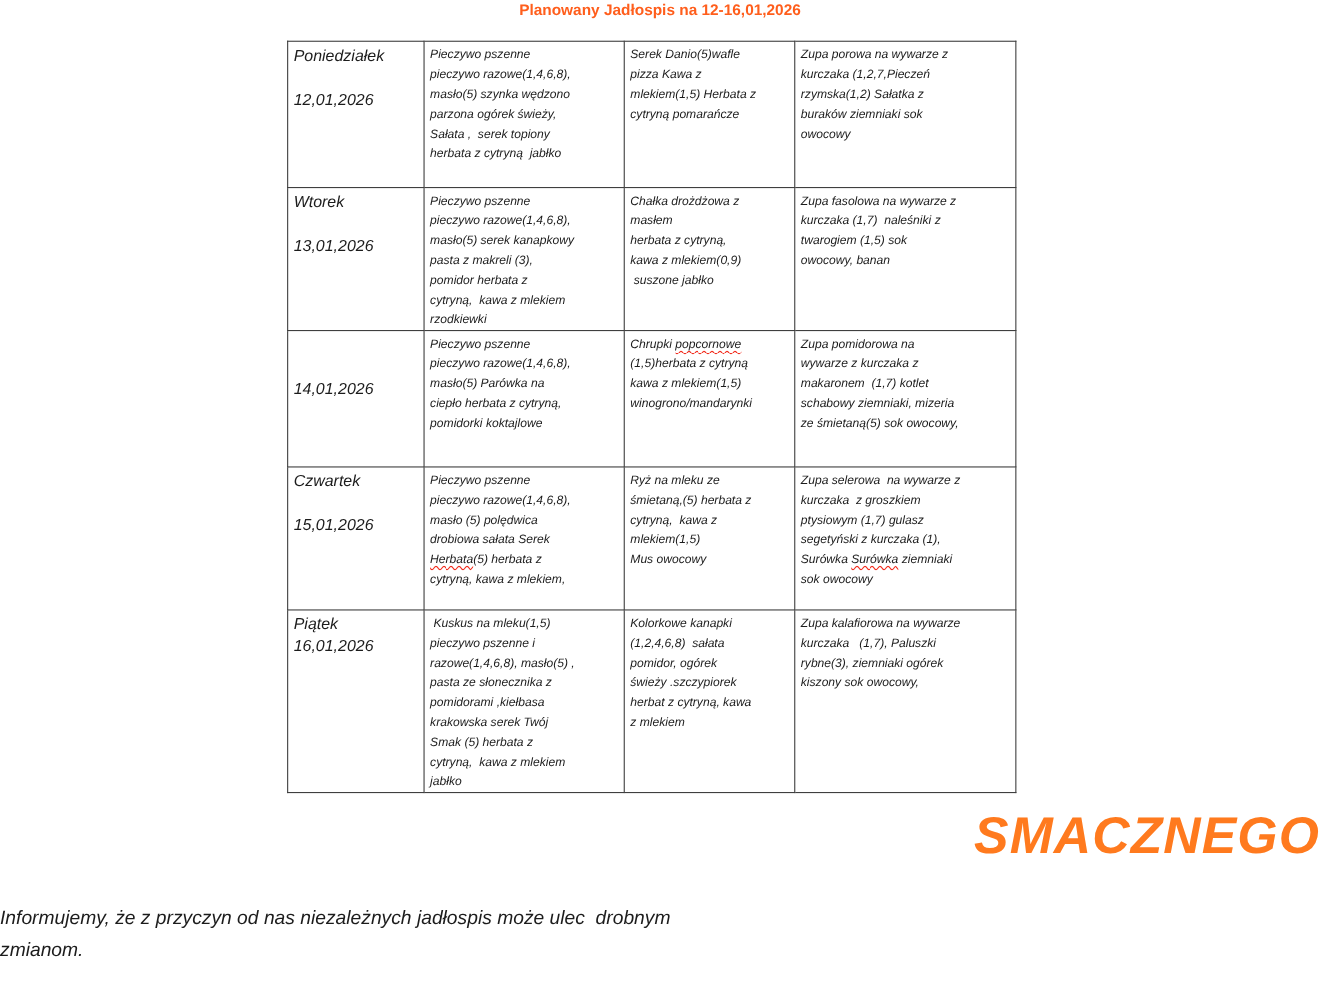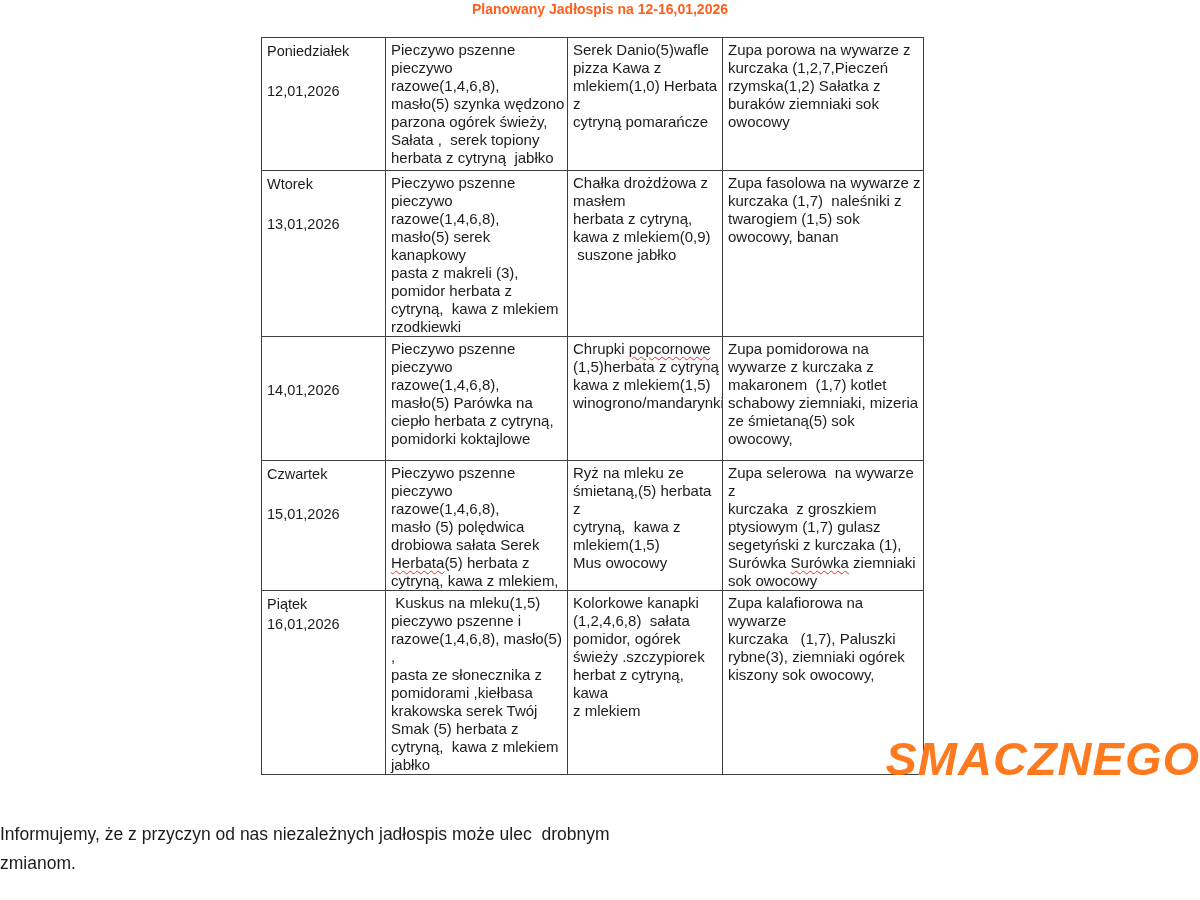--- a/index.html
+++ b/index.html
@@ -24,23 +24,23 @@
   table.menu{
     position:absolute;left:261px;top:37px;width:662px;
     border-collapse:collapse;table-layout:fixed;
   }
   table.menu td{
     border:1px solid var(--border-gray);
     vertical-align:top;
     padding:3px 2px 0 5px;
     overflow:hidden;
   }
-  .pre{white-space:pre-wrap;}
+  .pre{white-space:pre-wrap;font-style:italic;}
   .day-text{font-size:14.5px;line-height:20px;}
-  .cell-text{font-size:15px;line-height:18px;}
+  .cell-text{font-size:11px;line-height:18px;}
   tr.r1{height:133px;} tr.r2{height:130px;} tr.r3{height:124px;}
   tr.r4{height:130px;} tr.r5{height:166px;}
   .sq{
     text-decoration-line:underline;
     text-decoration-style:wavy;
     text-decoration-color:var(--squiggle-red);
     text-decoration-thickness:1px;
     text-underline-offset:2px;
   }
   .banner{
@@ -80,21 +80,21 @@
             <div class="pre cell-text">Pieczywo pszenne
 pieczywo razowe(1,4,6,8),
 masło(5) szynka wędzono
 parzona ogórek świeży,
 Sałata ,  serek topiony
 herbata z cytryną  jabłko</div>
           </td>
         <td>
             <div class="pre cell-text">Serek Danio(5)wafle
 pizza Kawa z
-mlekiem(1,0) Herbata z
+mlekiem(1,5) Herbata z
 cytryną pomarańcze</div>
           </td>
         <td>
             <div class="pre cell-text">Zupa porowa na wywarze z
 kurczaka (1,2,7,Pieczeń
 rzymska(1,2) Sałatka z
 buraków ziemniaki sok
 owocowy</div>
           </td>
       </tr>

